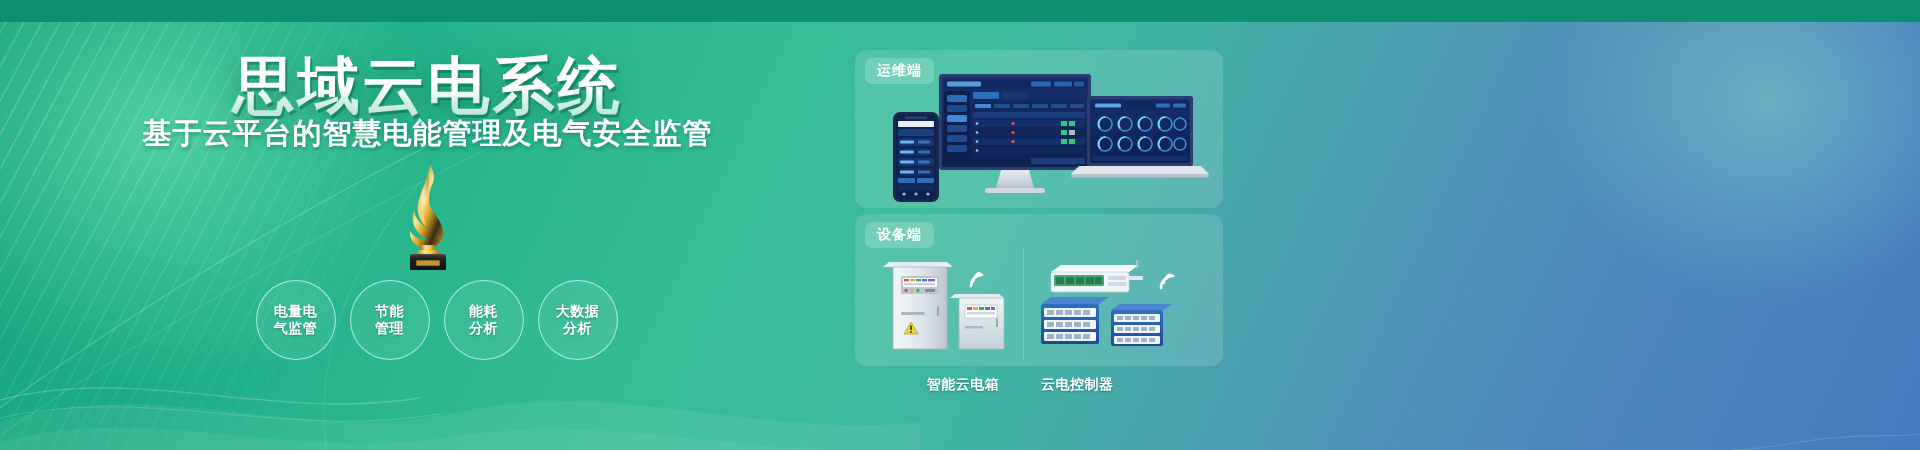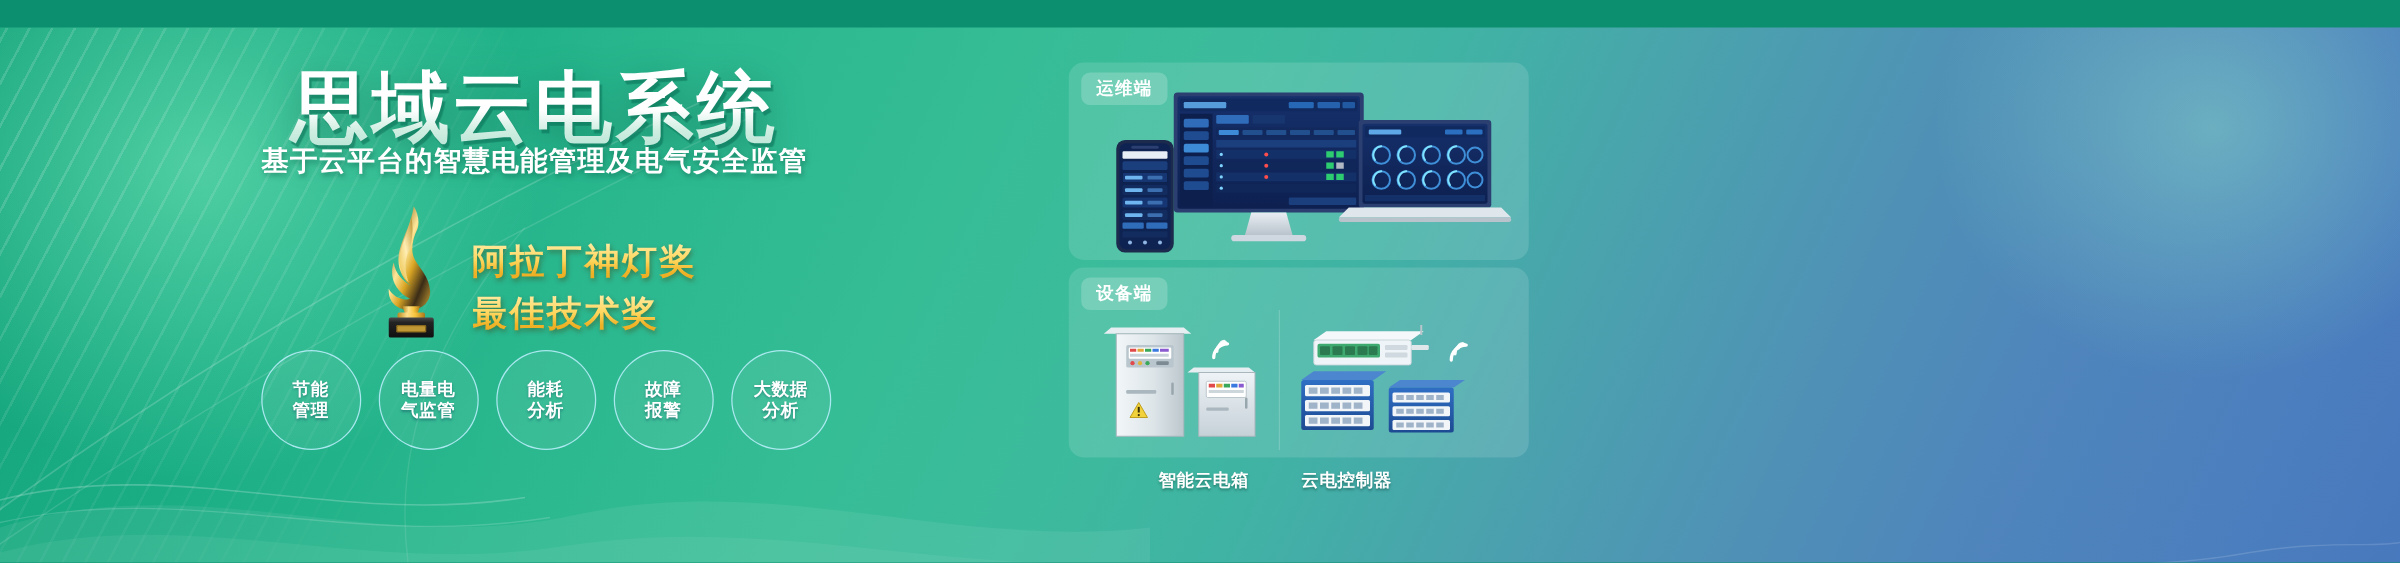--- a/index.html
+++ b/index.html
@@ -91,21 +91,21 @@
     background-clip: text;
     -webkit-text-fill-color: transparent;
     filter: drop-shadow(2px 3px 0 rgba(8,110,84,0.55)) drop-shadow(0 6px 14px rgba(6,80,60,0.35));
   }
 
   .subtitle {
     position: absolute;
     left: 0; top: 92px;
     width: 855px;
     text-align: center;
-    font-size: 22px;
+    font-size: 29px;
     font-weight: bold;
     letter-spacing: 1px;
     color: #ffffff;
     text-shadow: 1px 2px 4px rgba(6,85,65,0.45);
   }
 
   
   .award-row {
     position: absolute;
     left: 0; top: 140px;
@@ -289,42 +289,34 @@
           <path d="M33 2 C31 16 25 25 22 36 C18 50 24 60 31 66 C25 62 18 56 17 47 C13 58 18 70 30 76 C24 78 16 74 13 68 C12 80 22 86 32 85 C41 84 47 77 46 69 C45 58 38 52 34 45 C30 38 32 28 36 20 C38 14 36 7 33 2 Z" fill="url(#flameG)"></path>
           <path d="M31 10 C29 22 24 30 22 40 C20 50 24 58 29 63 C26 55 25 46 29 38 C32 30 33 20 31 10 Z" fill="url(#flameG2)" opacity="0.85"></path>
           <path d="M24 82 h14 l-2 6 h-10 z" fill="url(#cupG)"></path>
           <rect x="20" y="87" width="22" height="5" rx="1.5" fill="url(#cupG)"></rect>
           <rect x="13" y="91" width="36" height="16" rx="1.5" fill="url(#baseG)"></rect>
           <rect x="19" y="97" width="24" height="6" rx="1" fill="#8a6a1c"></rect>
           <rect x="20" y="98" width="22" height="4" rx="0.8" fill="#c8a03a" opacity="0.85"></rect>
         </svg>
       </div>
 
-      <div class="award-text">
-        <div class="award-line">阿拉丁神灯奖</div>
-        <div class="award-line">最佳技术奖</div>
+    </div>
+
+    <div class="features">
+      <div class="feature">
+        <span>电量电</span>
+        <span>气监管</span>
       </div>
-    </div>
-
-    <div class="features">
       <div class="feature">
         <span>节能</span>
         <span>管理</span>
       </div>
       <div class="feature">
-        <span>电量电</span>
-        <span>气监管</span>
-      </div>
-      <div class="feature">
         <span>能耗</span>
         <span>分析</span>
-      </div>
-      <div class="feature">
-        <span>故障</span>
-        <span>报警</span>
       </div>
       <div class="feature">
         <span>大数据</span>
         <span>分析</span>
       </div>
     </div>
   </div>
 
   <div class="right-col">
 

